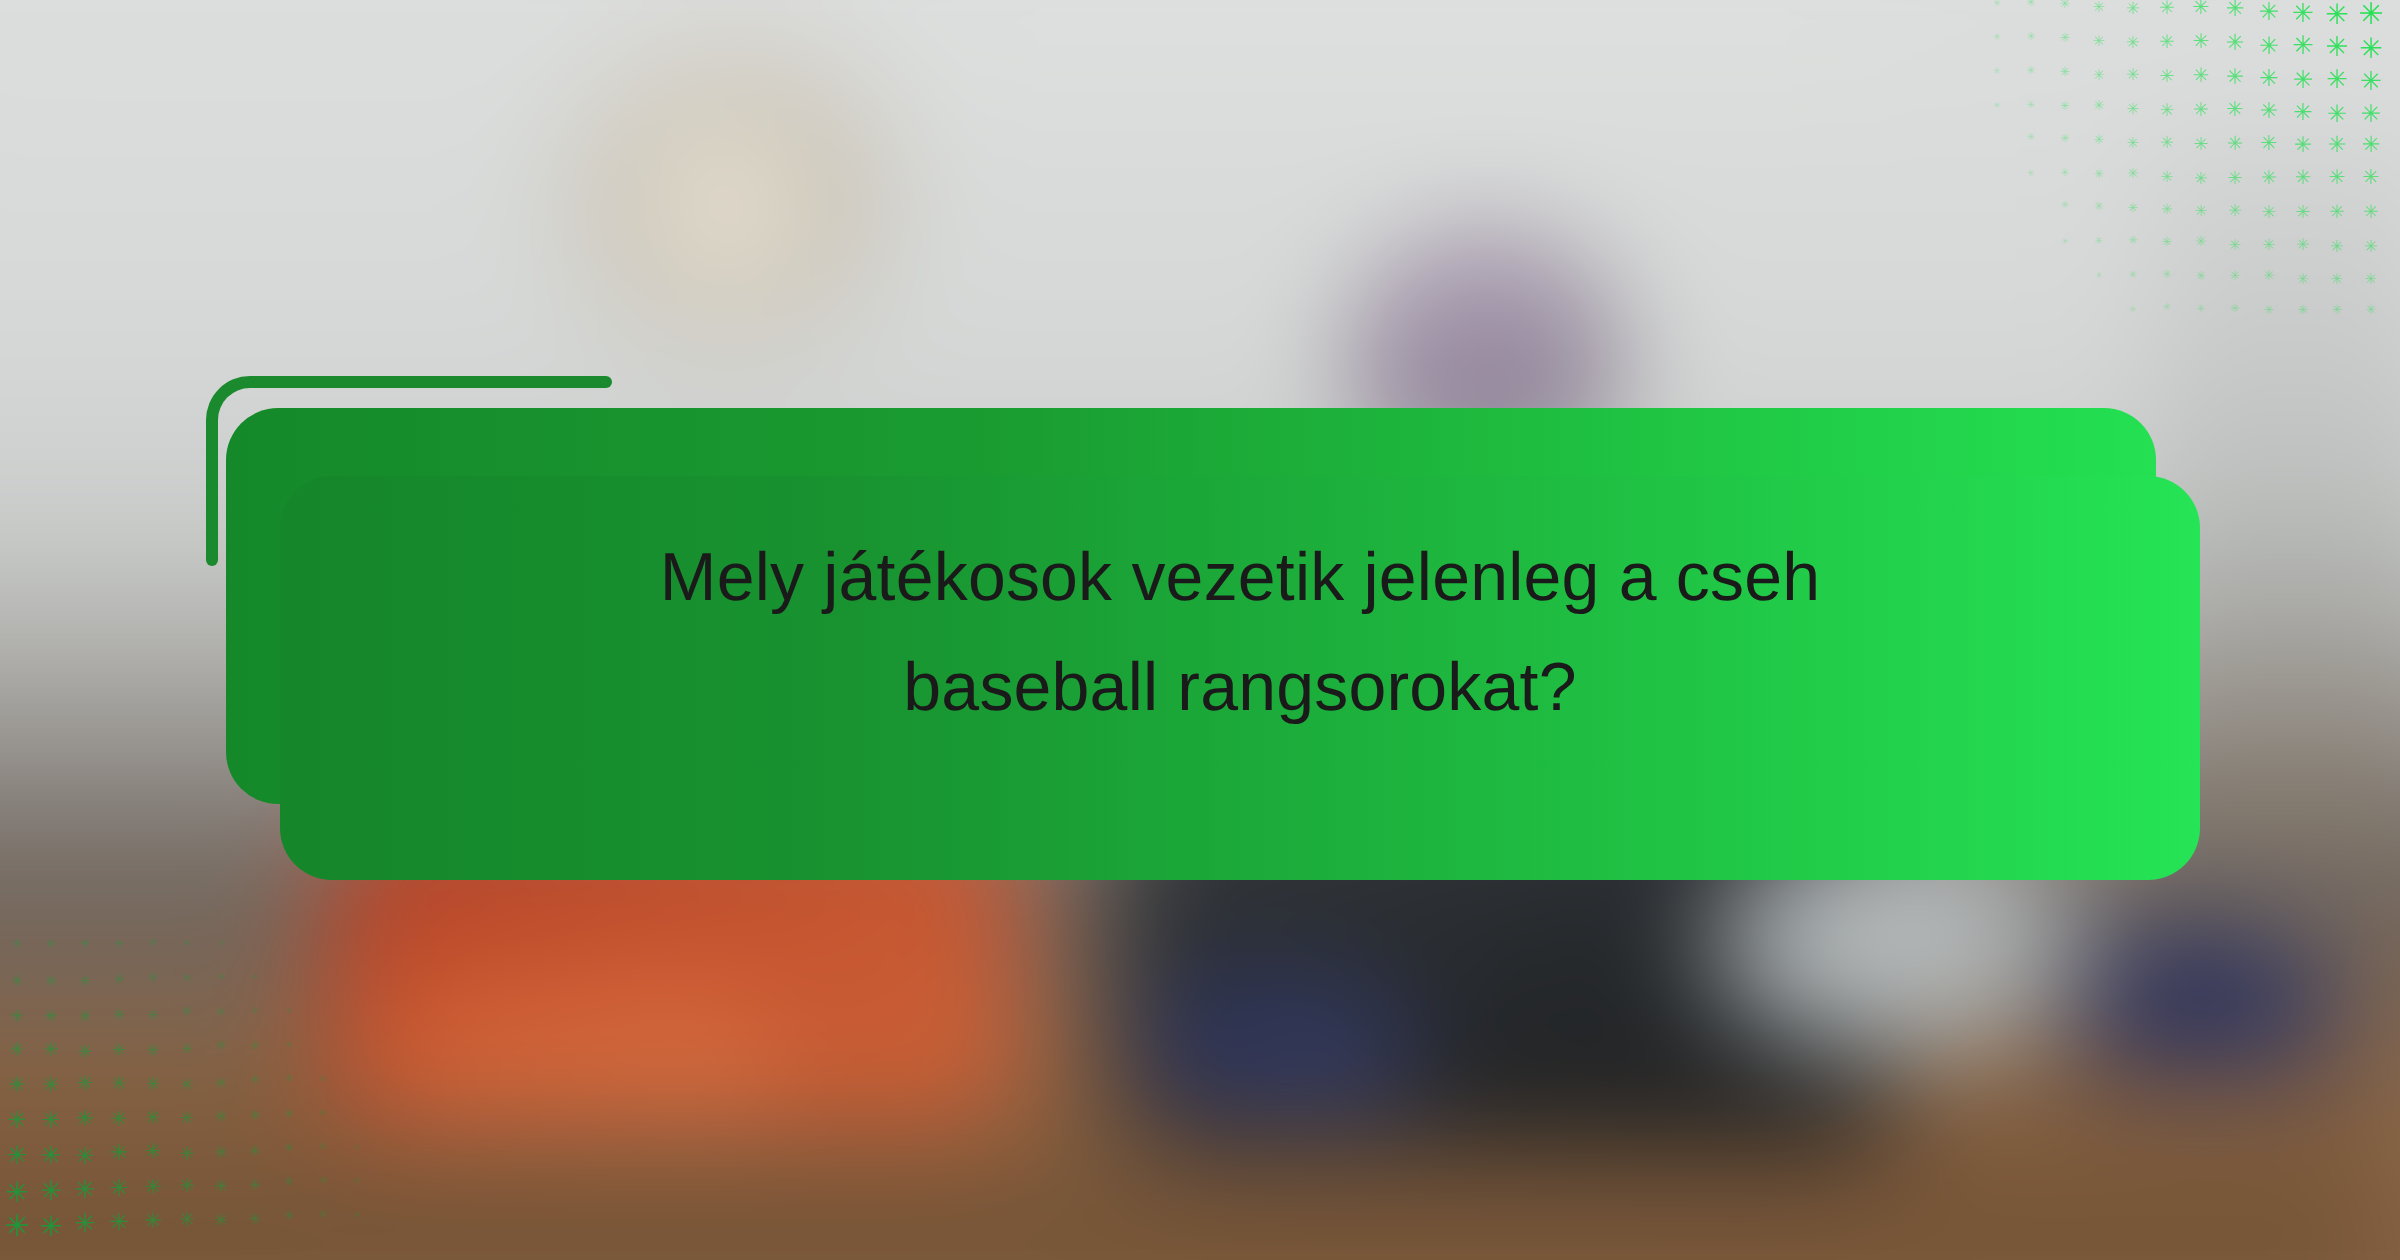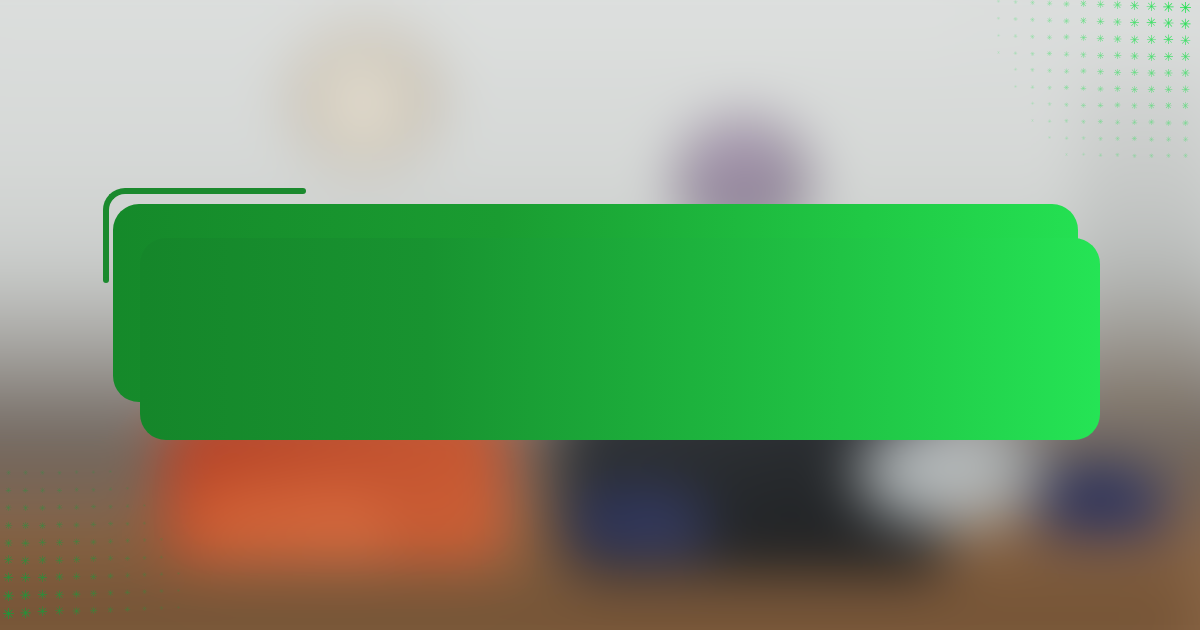--- a/index.html
+++ b/index.html
@@ -390,14 +390,16 @@
       <span class="st" style="left: 119px; top: 136px; width: 17px; font-size: 7.7px; color: rgb(26, 154, 58); opacity: 0.5;">✳</span>
       <span class="st" style="left: 136px; top: 136px; width: 17px; font-size: 6.6px; color: rgb(26, 154, 58); opacity: 0.43;">✳</span>
       <span class="st" style="left: 153px; top: 136px; width: 17px; font-size: 5.6px; color: rgb(26, 154, 58); opacity: 0.36;">✳</span>
       <span class="st" style="left: 170px; top: 136px; width: 17px; font-size: 4.5px; color: rgb(26, 154, 58); opacity: 0.29;">✳</span>
     </div>
 
   <div class="outline-accent"></div>
   <div class="card-back"></div>
   <div class="card-front"></div>
 
+  <div class="question-text">Mely játékosok vezetik jelenleg a cseh
+baseball rangsorokat?</div>
 
 </div>
 
 </body></html>

